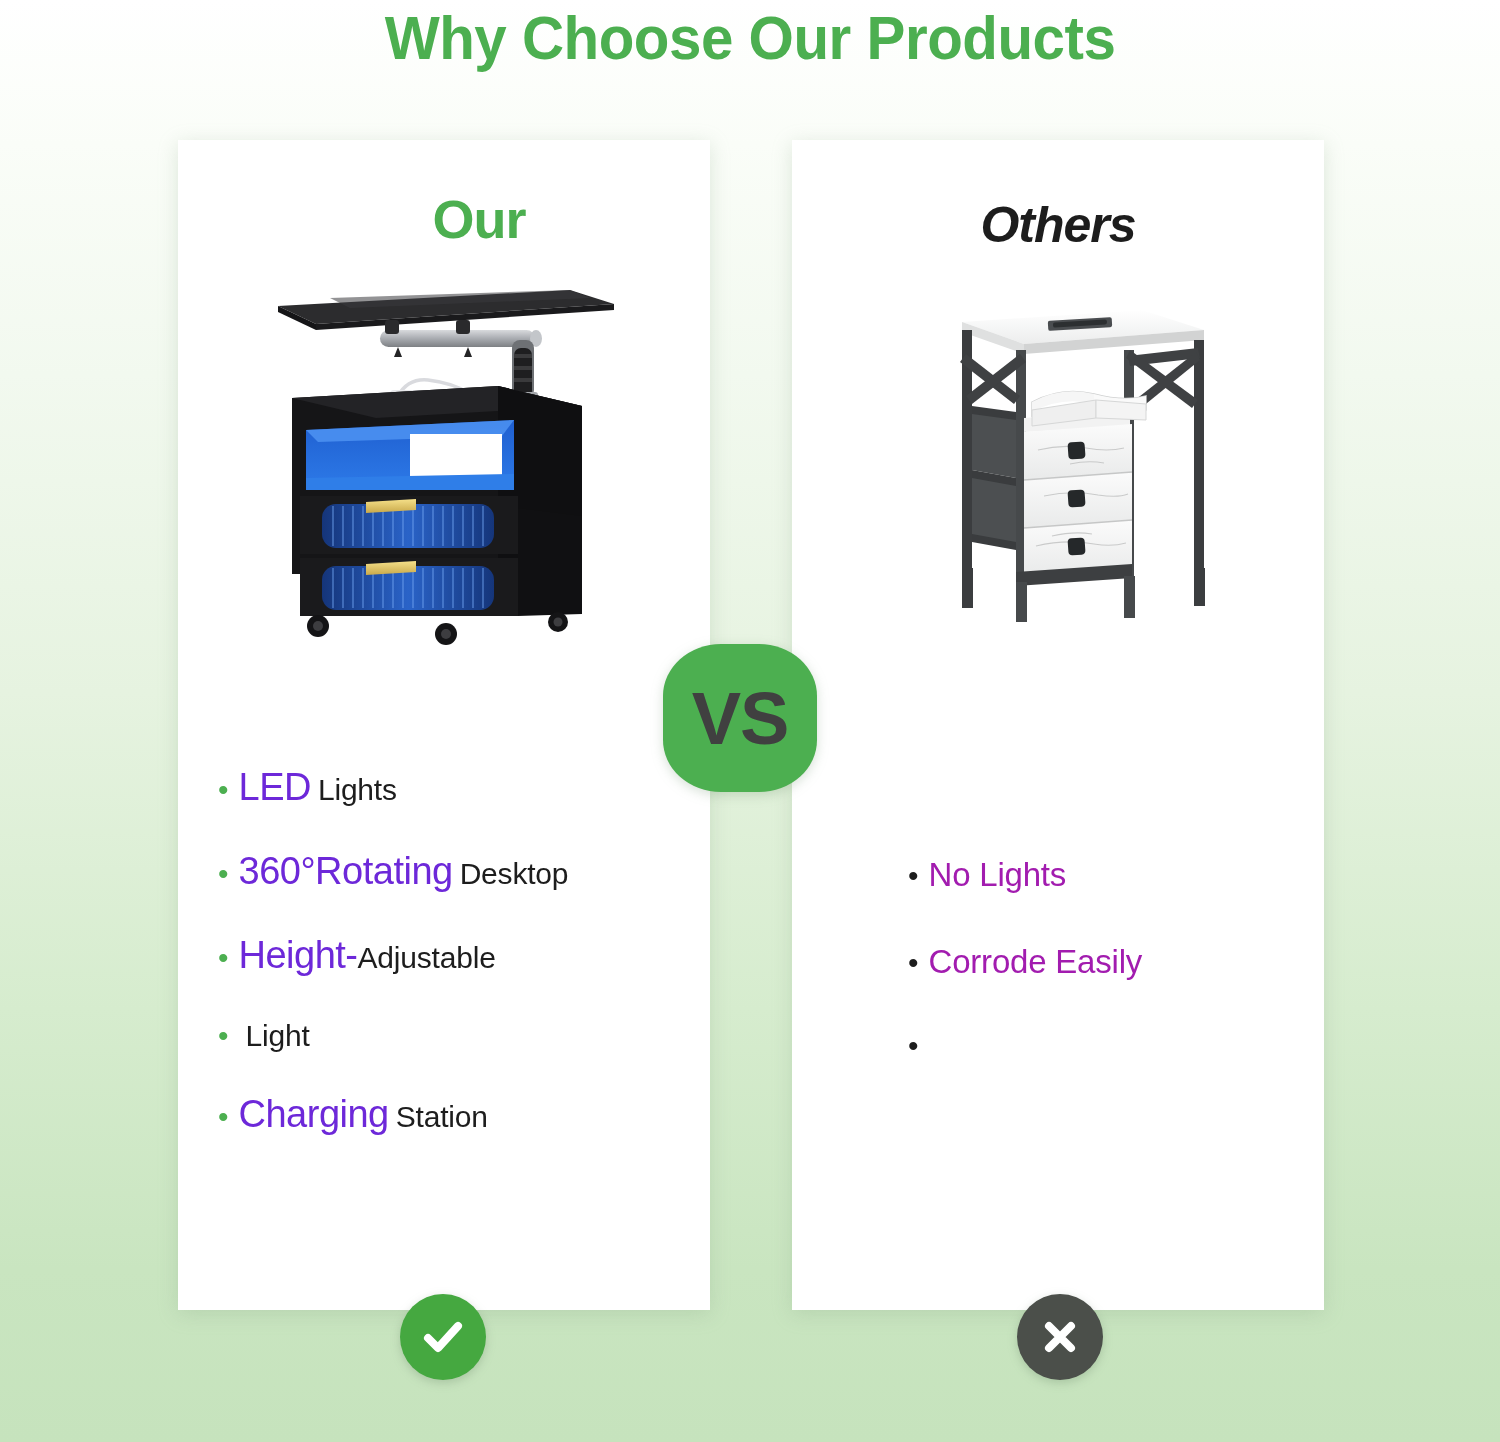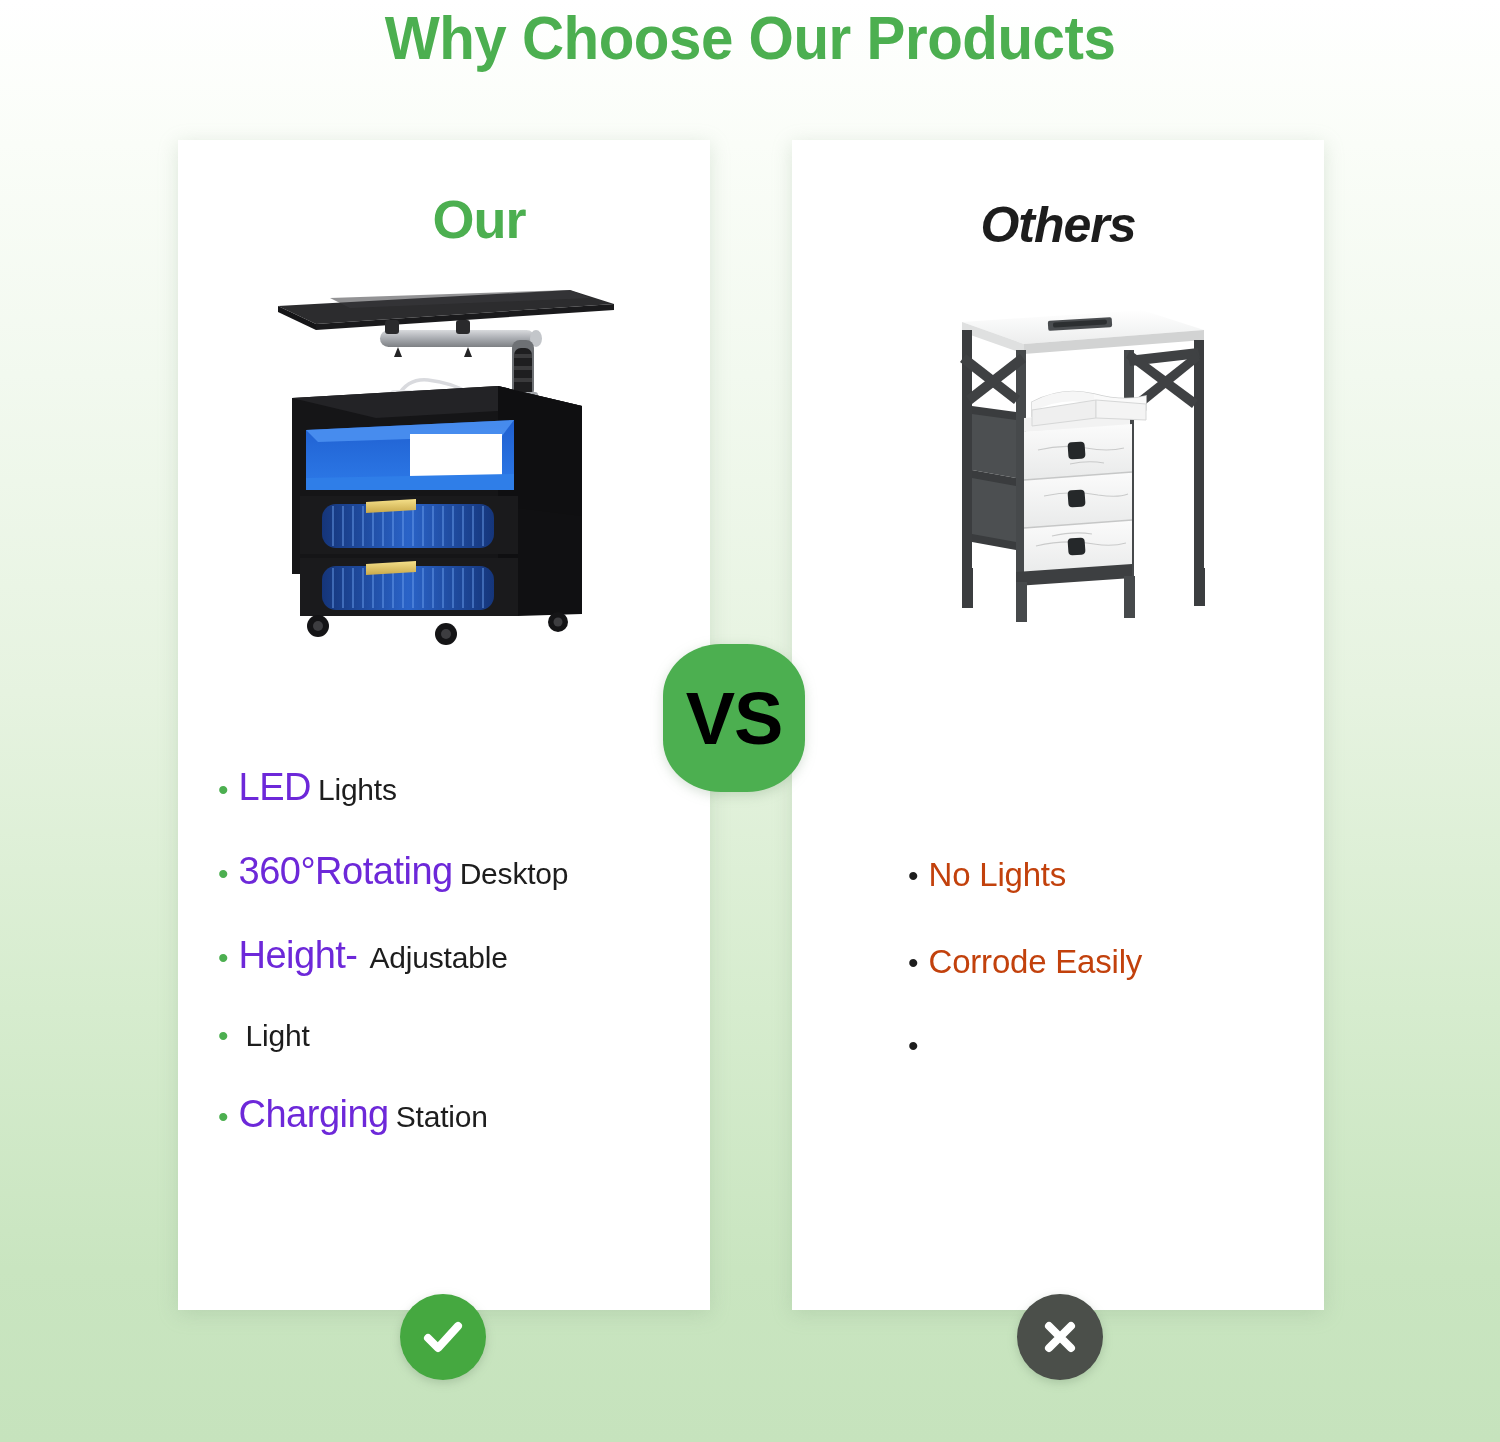--- a/index.html
+++ b/index.html
@@ -57,31 +57,31 @@
   }
   #list-our .feat  { margin-bottom:44px; }
   #list-other .feat{ margin-bottom:52px; }
 
   .dot { font-size:30px; margin-right:10px; line-height:1; }
   #list-our .dot   { color:#4caf50; }
   #list-other .dot { color:#1d1d1d; }
 
   .hl  { color:#6d28d9; font-size:38px; letter-spacing:-0.5px; }
   .rest{ color:#1d1d1d; font-size:30px; letter-spacing:-0.2px; margin-left:7px; }
-  .rest.tight { margin-left:12px; }
-  .plain { color:#c2410c; font-size:33px; letter-spacing:-0.2px; }
+  .rest.tight { margin-left:0px; }
+  .plain { color:#a21caf; font-size:33px; letter-spacing:-0.2px; }
 
   
   #vs-badge {
     position:absolute; left:663px; top:644px;
-    width:142px; height:148px;
+    width:154px; height:148px;
     background:#4caf50;
     border-radius:58px/52px;
     display:flex; align-items:center; justify-content:center;
-    color:#000000; font-size:74px; font-weight:bold;
+    color:#404040; font-size:74px; font-weight:bold;
     letter-spacing:-1px;
     filter:drop-shadow(0 3px 6px rgba(90,130,90,0.25));
   }
 
   
   .bottom-badge {
     position:absolute; width:86px; height:86px; border-radius:50%;
     display:flex; align-items:center; justify-content:center;
     filter:drop-shadow(0 3px 5px rgba(90,120,90,0.28));
   }

